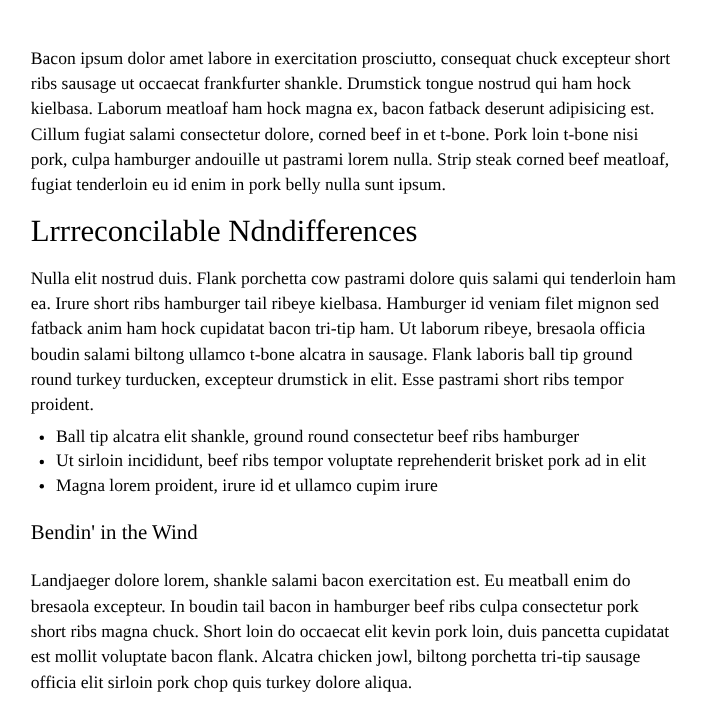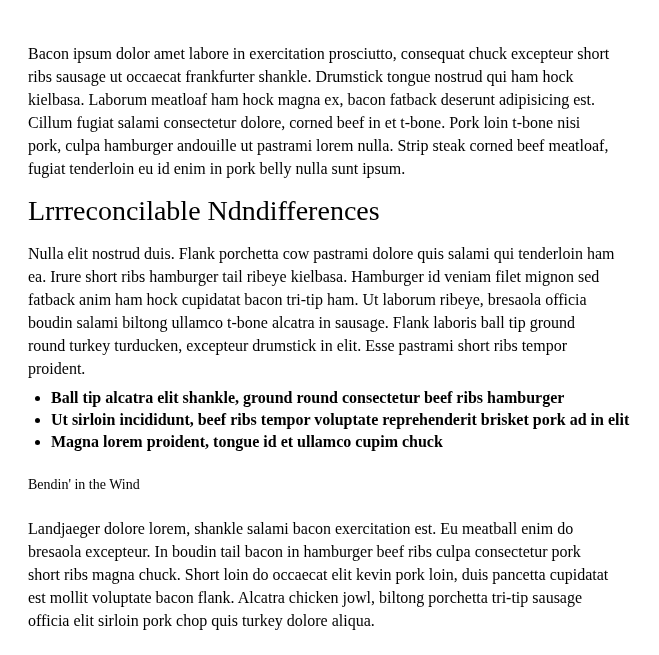--- a/index.html
+++ b/index.html
@@ -27,52 +27,51 @@
     font-weight: normal;
     margin: 20px 0 13px 0;
   }
   h2 {
     font-size: 28px;
     line-height: 28px;
     font-weight: normal;
     margin: 17px 0 17px 0;
   }
   h3 {
-    font-size: 14px;
+    font-size: 19px;
     line-height: 24px;
     font-weight: normal;
     margin: 20px 0 20px 0;
   }
   p {
     margin: 14px 16px 7px 0;
   }
   ul {
     margin: 7px 0 7px 0;
     padding-left: 23px;
-    font-weight: bold;
   }
   li {
     line-height: 22px;
   }
 </style>
 </head>
 <body>
 
 <div class="page">
 
 
   <p>Bacon ipsum dolor amet labore in exercitation prosciutto, consequat chuck excepteur short ribs sausage ut occaecat frankfurter shankle. Drumstick tongue nostrud qui ham hock kielbasa. Laborum meatloaf ham hock magna ex, bacon fatback deserunt adipisicing est. Cillum fugiat salami consectetur dolore, corned beef in et t-bone. Pork loin t-bone nisi pork, culpa hamburger andouille ut pastrami lorem nulla. Strip steak corned beef meatloaf, fugiat tenderloin eu id enim in pork belly nulla sunt ipsum.</p>
 
   <h2>Lrrreconcilable Ndndifferences</h2>
 
   <p>Nulla elit nostrud duis. Flank porchetta cow pastrami dolore quis salami qui tenderloin ham ea. Irure short ribs hamburger tail ribeye kielbasa. Hamburger id veniam filet mignon sed fatback anim ham hock cupidatat bacon tri-tip ham. Ut laborum ribeye, bresaola officia boudin salami biltong ullamco t-bone alcatra in sausage. Flank laboris ball tip ground round turkey turducken, excepteur drumstick in elit. Esse pastrami short ribs tempor proident.</p>
 
   <ul>
     <li>Ball tip alcatra elit shankle, ground round consectetur beef ribs hamburger</li>
     <li>Ut sirloin incididunt, beef ribs tempor voluptate reprehenderit brisket pork ad in elit</li>
-    <li>Magna lorem proident, tongue id et ullamco cupim chuck</li>
+    <li>Magna lorem proident, irure id et ullamco cupim irure</li>
   </ul>
 
   <h3>Bendin' in the Wind</h3>
 
   <p>Landjaeger dolore lorem, shankle salami bacon exercitation est. Eu meatball enim do bresaola excepteur. In boudin tail bacon in hamburger beef ribs culpa consectetur pork short ribs magna chuck. Short loin do occaecat elit kevin pork loin, duis pancetta cupidatat est mollit voluptate bacon flank. Alcatra chicken jowl, biltong porchetta tri-tip sausage officia elit sirloin pork chop quis turkey dolore aliqua.</p>
 
 </div>
 
 </body></html>

